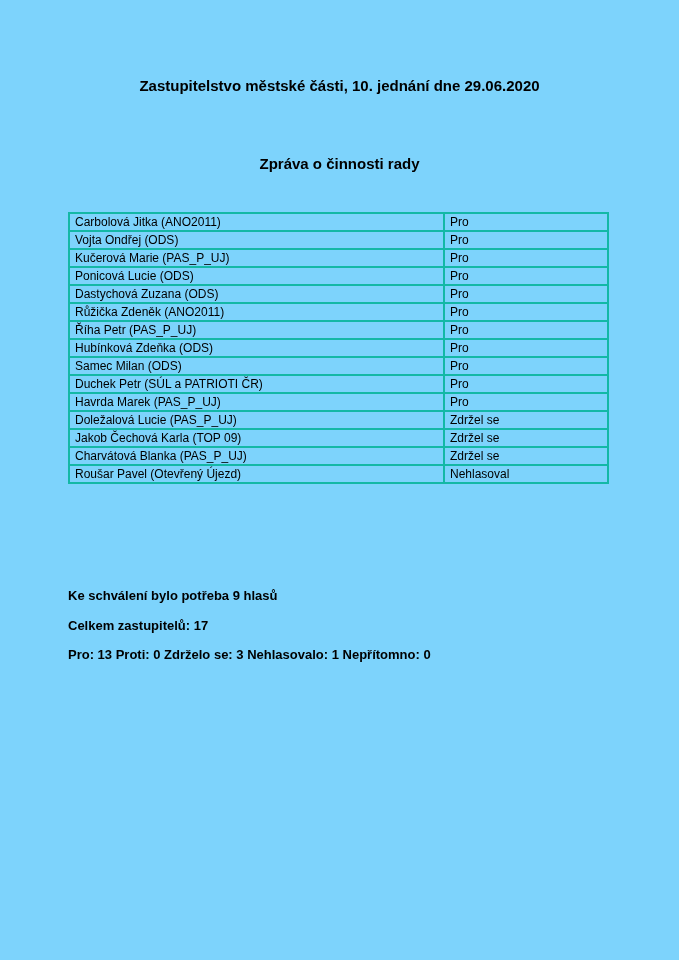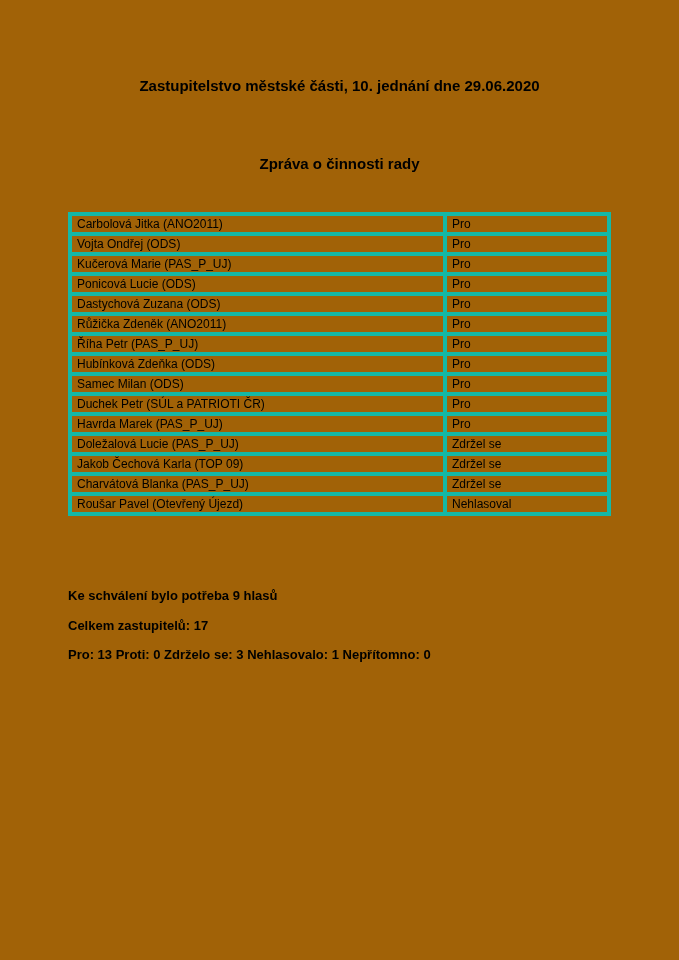--- a/index.html
+++ b/index.html
@@ -10,21 +10,21 @@
     font-family: "Liberation Sans", sans-serif;
     color: #000000;
     position: relative;
     overflow: hidden;
   }
   .page {
     position: absolute;
     inset: 0;
     width: 679px;
     height: 960px;
-    background: #a16207;
+    background: #7dd3fc;
   }
   .doc-title {
     position: absolute;
     left: 0;
     width: 679px;
     text-align: center;
     font-weight: bold;
     font-size: 15px;
     line-height: 20px;
     white-space: nowrap;
@@ -35,21 +35,21 @@
 
   table.vote-table {
     position: absolute;
     top: 212px;
     left: 68px;
     width: 539px;
     border-collapse: collapse;
     table-layout: fixed;
   }
   table.vote-table td {
-    border: 4px solid #14b8a6;
+    border: 2px solid #14b8a6;
     font-size: 12px;
     line-height: 16px;
     height: 16px;
     padding: 0 2px 0 5px;
     white-space: nowrap;
     overflow: hidden;
     vertical-align: middle;
   }
   table.vote-table td.col-name { width: 375px; }
   table.vote-table td.col-vote { width: 164px; }

